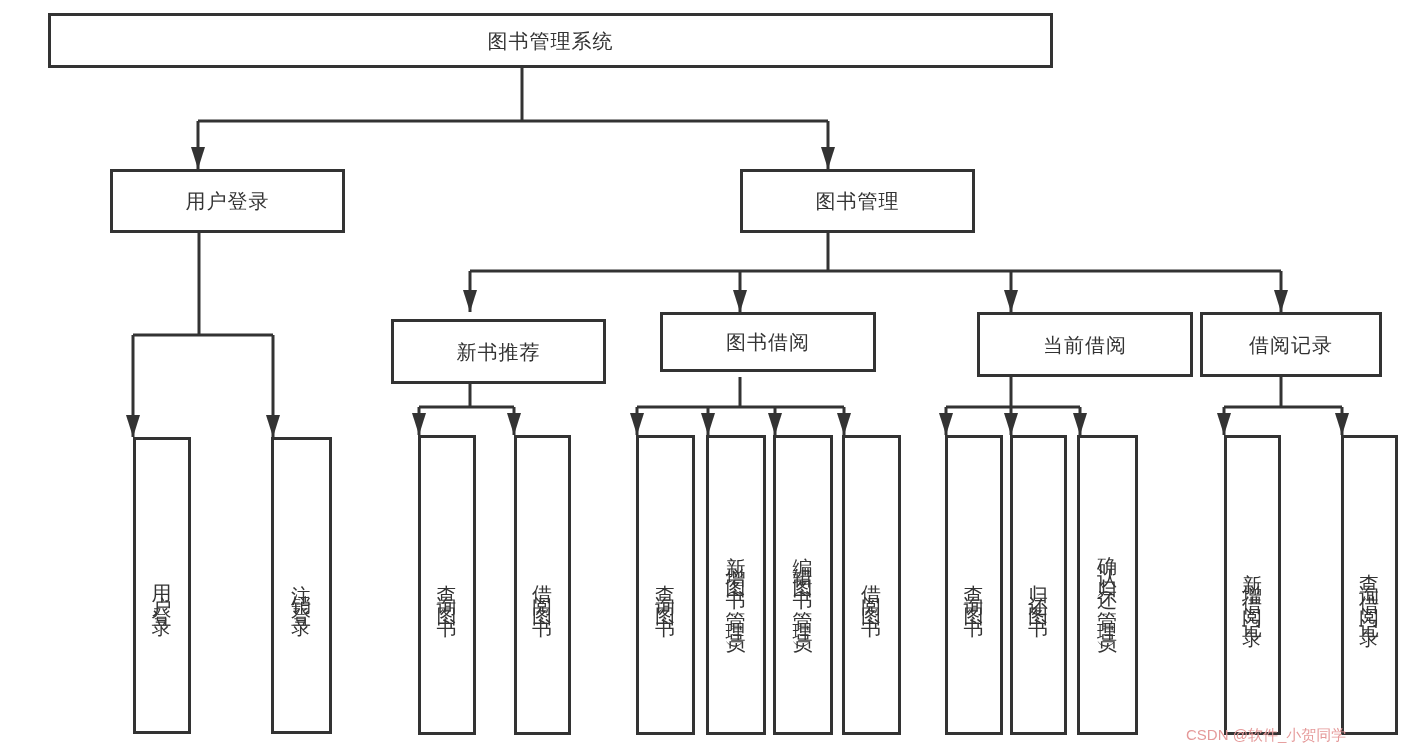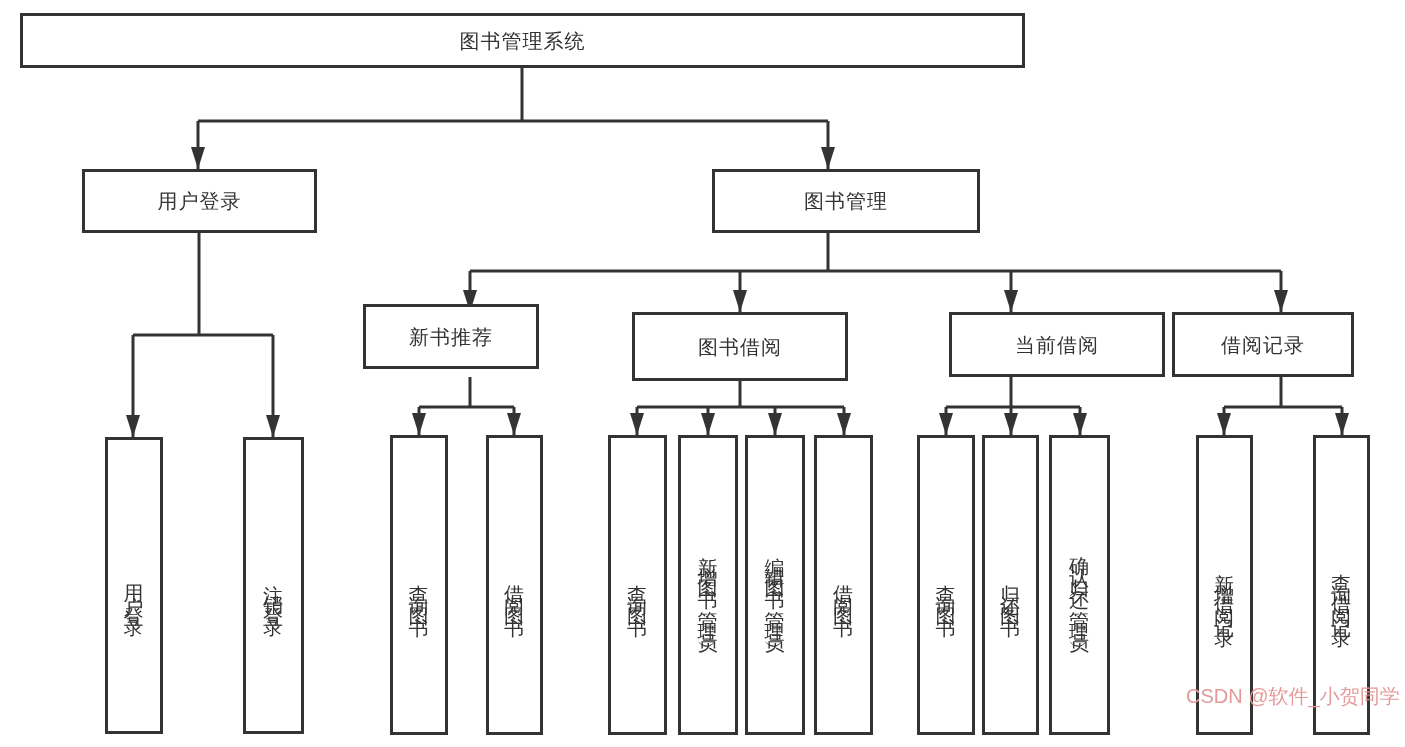--- a/index.html
+++ b/index.html
@@ -11,30 +11,30 @@
     position:relative; width:1405px; height:747px;
     background:var(--background); overflow:hidden;
     font-family:"Liberation Sans", sans-serif; color:var(--text);
   }
   .connectors{position:absolute;left:0;top:0;}
   .connectors line{stroke:var(--line);stroke-width:3;}
   .connectors marker path{fill:var(--line);}
   .box{
     position:absolute; box-sizing:border-box;
     border:3px solid var(--box-border); background:var(--box-bg);
-    display:flex; align-items:center; justify-content:center;
+    display:flex; align-items:center; justify-content:center;margin-left:28px;
   }
   .hbox .lbl{font-size:20px; letter-spacing:1px; line-height:1;}
   .vbox .lbl{
     writing-mode:vertical-rl; text-orientation:mixed;
     font-size:20px; line-height:1; letter-spacing:11px; padding-top:11px;
   }
   .watermark{
-    position:absolute; left:1186px; top:684px;
-    font-size:20px; line-height:1.2; color:var(--watermark);
+    position:absolute; left:1186px; top:726px;
+    font-size:15px; line-height:1.2; color:var(--watermark);
     white-space:nowrap; z-index:5;
   }
 </style>
 </head>
 <body>
 
 <div class="stage">
 
   <svg class="connectors" width="1405" height="747">
     <defs>
@@ -84,28 +84,28 @@
     <line x1="1342" y1="407" x2="1342" y2="435" marker-end="url(#arw)"></line>
   </svg>
 
   <div class="box hbox" style="left:20px;top:13px;width:1005px;height:55px">
     <span class="lbl">图书管理系统</span>
   </div>
 
   <div class="box hbox" style="left:82px;top:169px;width:235px;height:64px">
     <span class="lbl">用户登录</span>
   </div>
-  <div class="box hbox" style="left:712px;top:169px;width:268px;height:64px">
+  <div class="box hbox" style="left:712px;top:169px;width:235px;height:64px">
     <span class="lbl">图书管理</span>
   </div>
 
-  <div class="box hbox" style="left:363px;top:304px;width:176px;height:65px">
+  <div class="box hbox" style="left:363px;top:319px;width:215px;height:65px">
     <span class="lbl">新书推荐</span>
   </div>
-  <div class="box hbox" style="left:632px;top:312px;width:216px;height:69px">
+  <div class="box hbox" style="left:632px;top:312px;width:216px;height:60px">
     <span class="lbl">图书借阅</span>
   </div>
   <div class="box hbox" style="left:949px;top:312px;width:216px;height:65px">
     <span class="lbl">当前借阅</span>
   </div>
   <div class="box hbox" style="left:1172px;top:312px;width:182px;height:65px">
     <span class="lbl">借阅记录</span>
   </div>
 
   <div class="box vbox" style="left:105px;top:437px;width:58px;height:297px">

